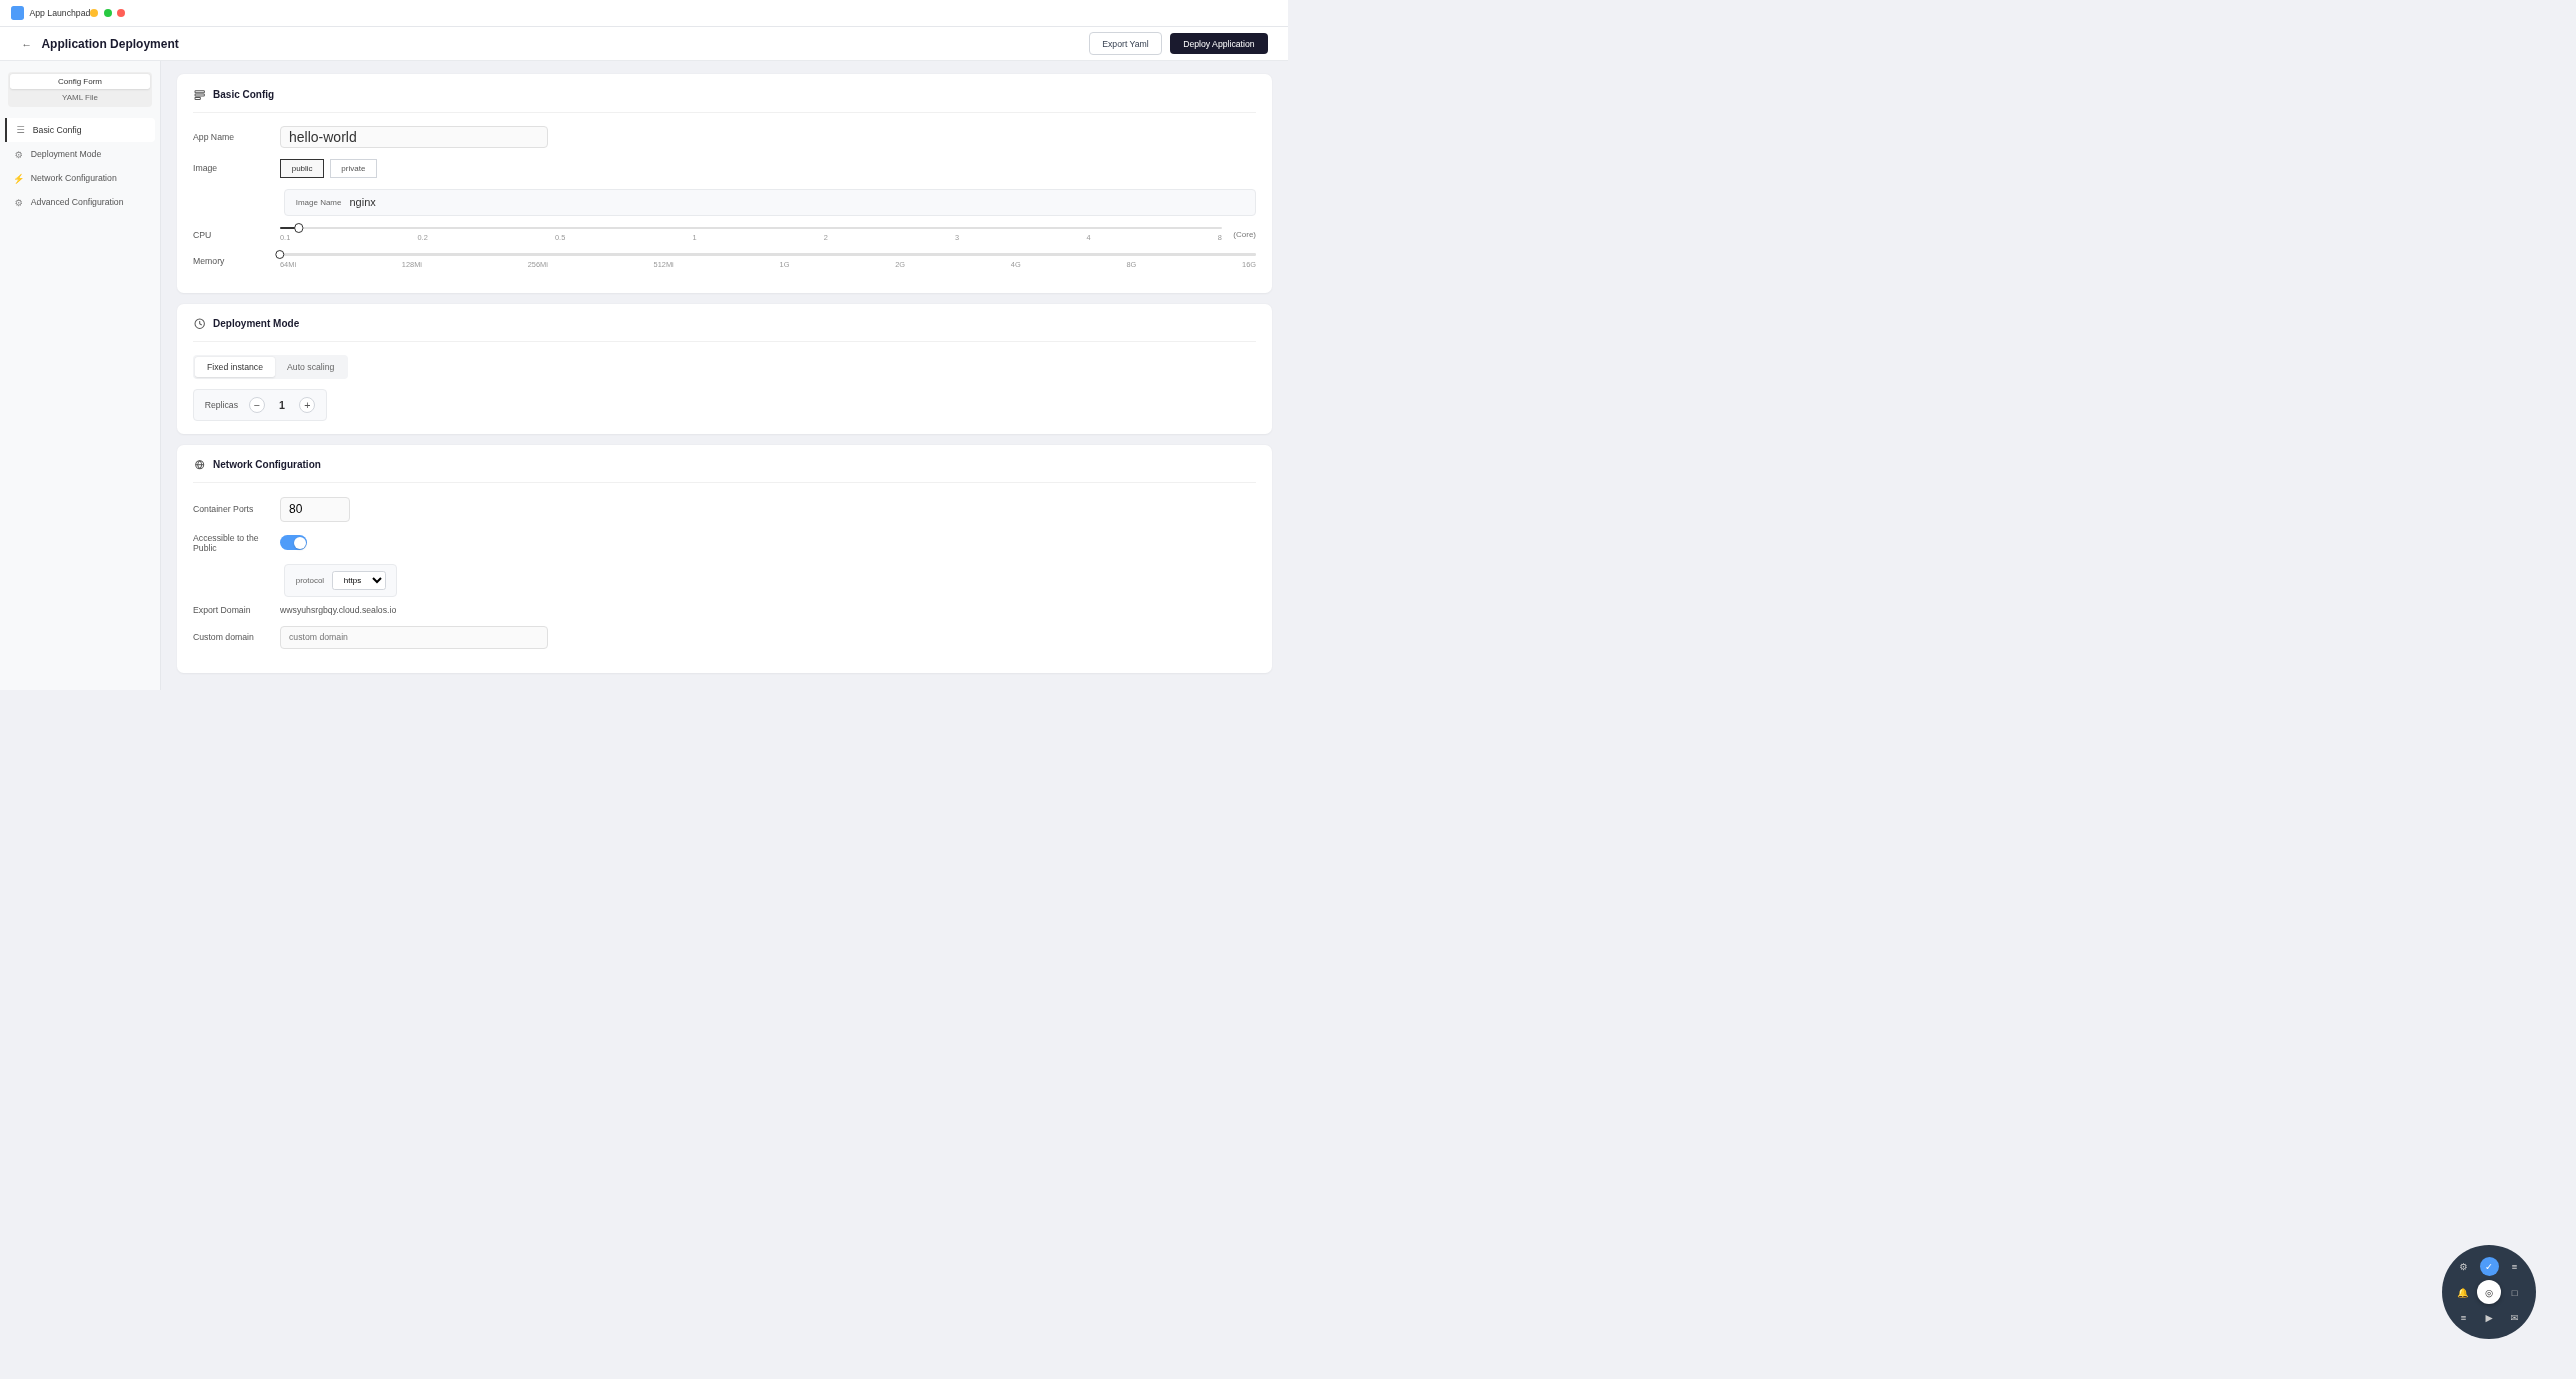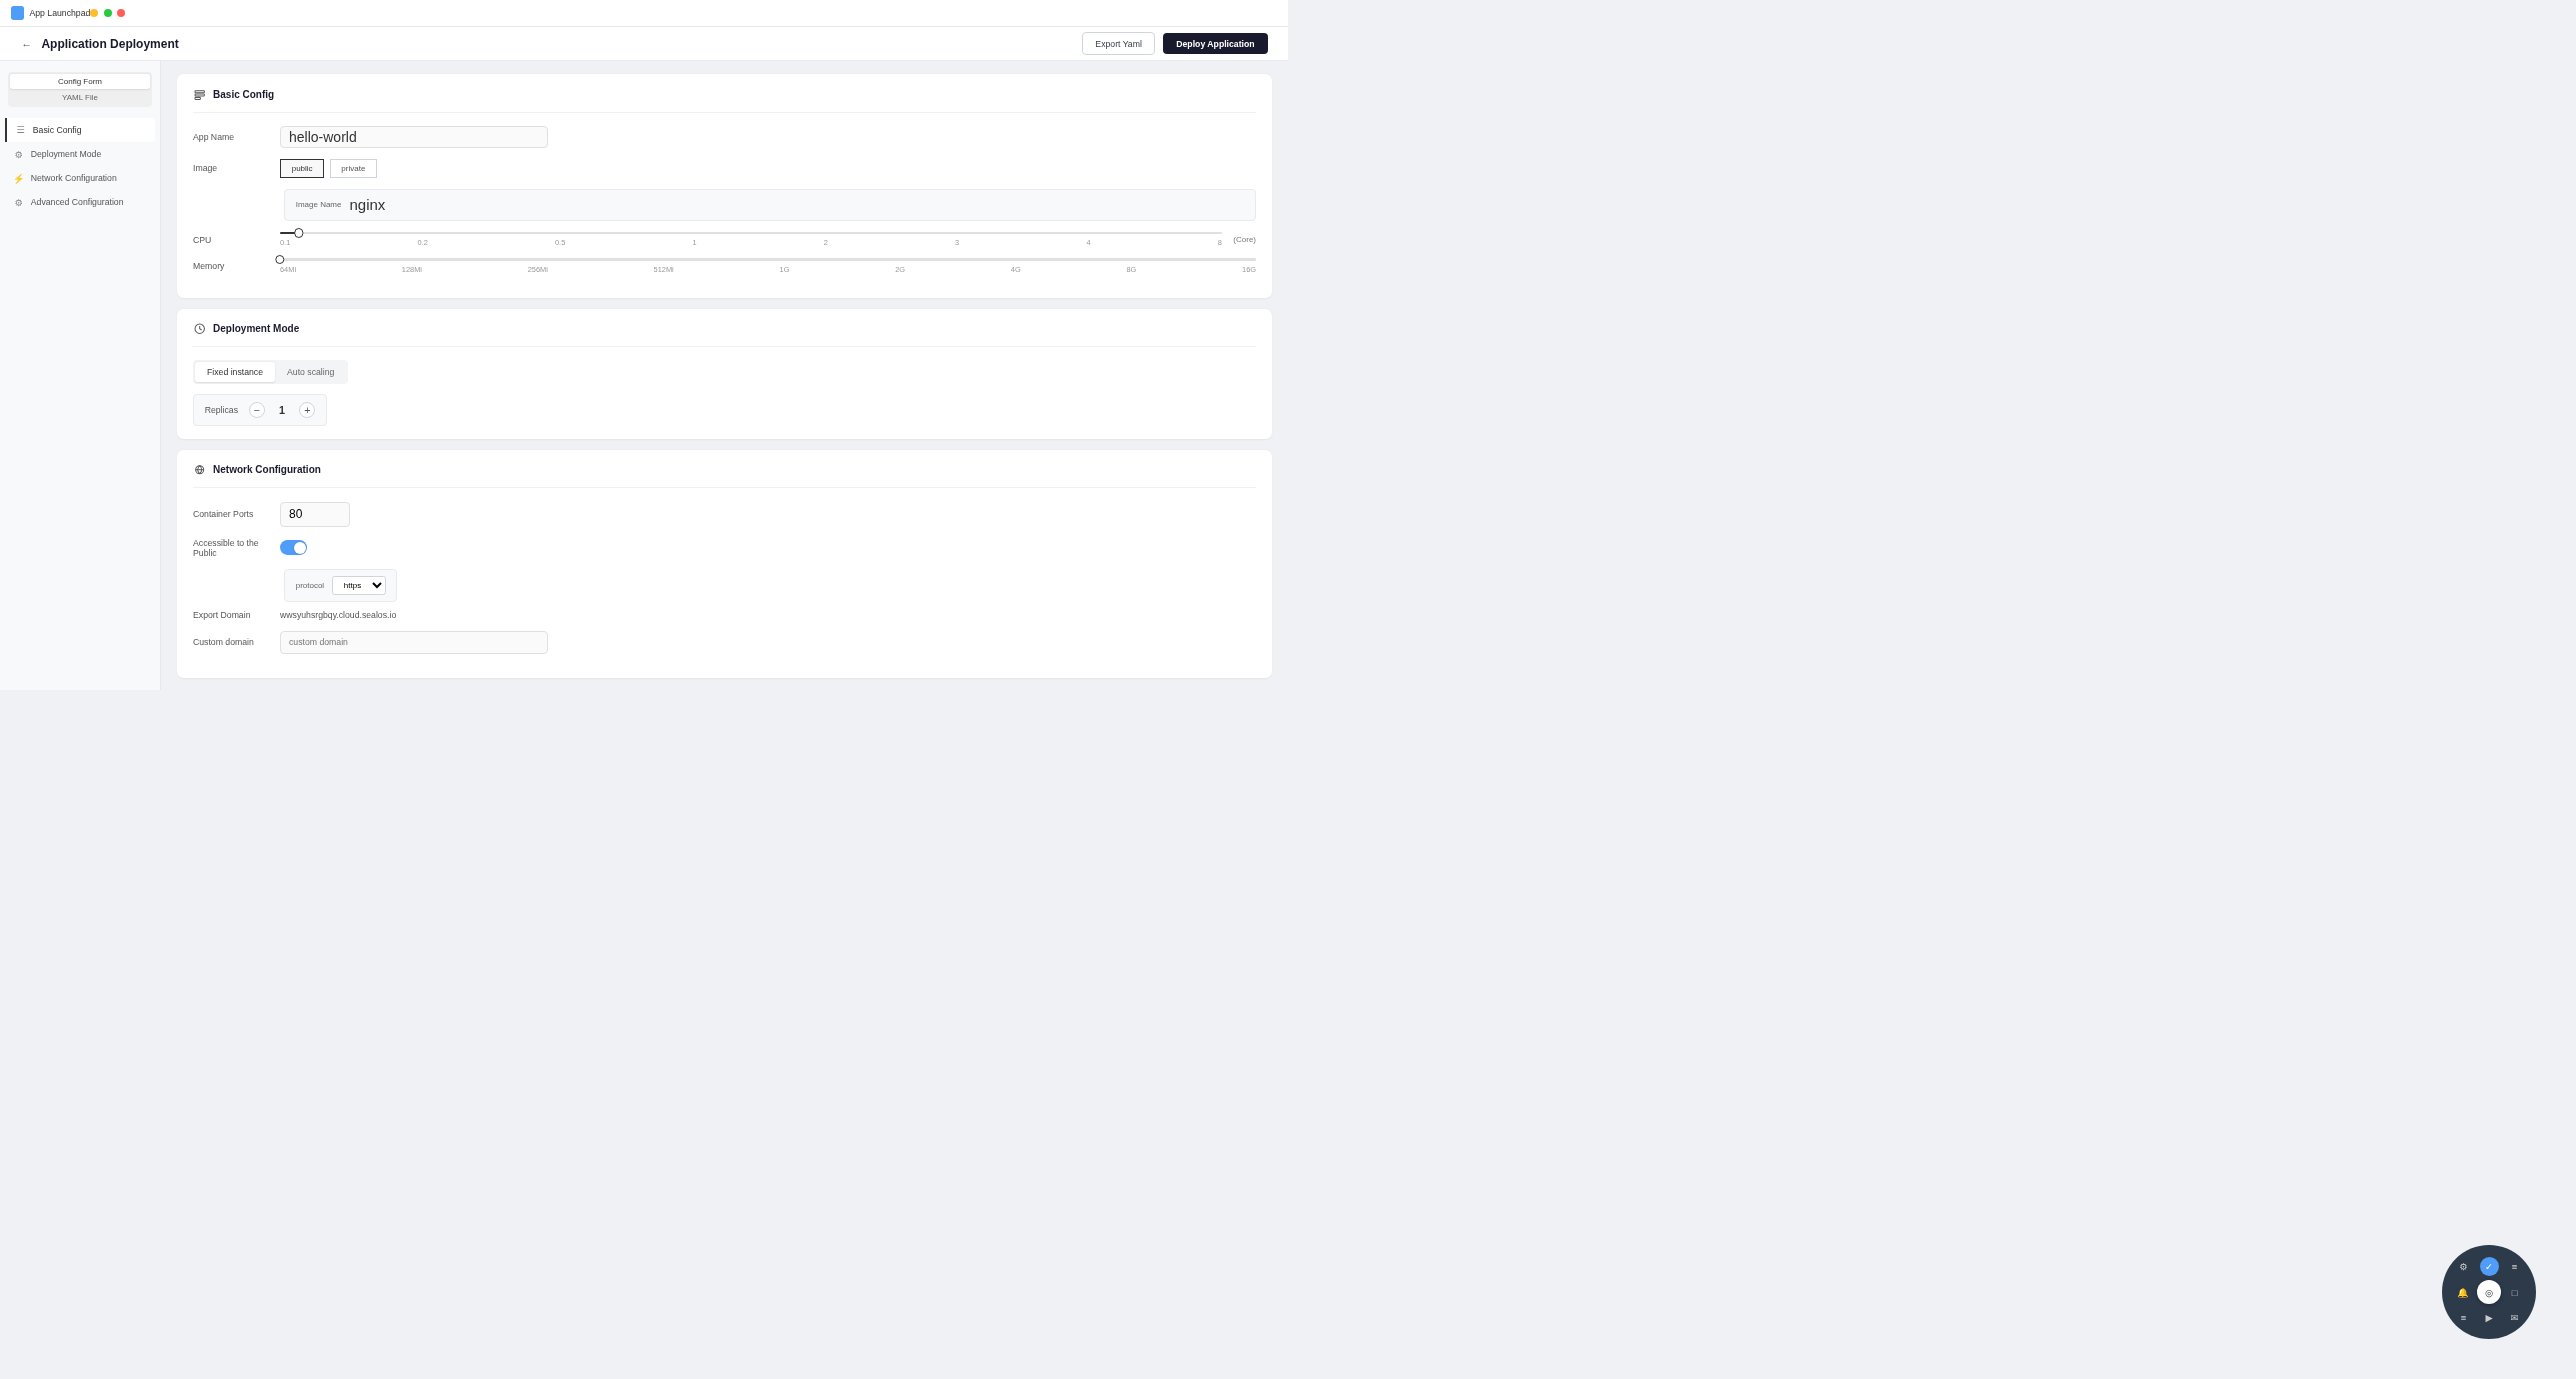--- a/index.html
+++ b/index.html
@@ -97,21 +97,21 @@
       color: #374151;
     }
     .btn-deploy {
       padding: 5.4px 13.4px;
       background: #1a1a2e;
       color: #fff;
       border: none;
       border-radius: 4px;
       cursor: pointer;
       font-size: 8.7px;
-      font-weight: 700;
+      font-weight: 400;
     }
 
     
     .content-area {
       display: flex;
       height: calc(690px - 27px - 34px);
     }
 
     
     .sidebar {
@@ -270,21 +270,21 @@
     .image-name-label {
       font-size: 8px;
       color: #666;
       white-space: nowrap;
     }
     .image-name-input {
       flex: 1;
       max-width: 241px;
       border: none;
       background: transparent;
-      font-size: 15px;
+      font-size: 11px;
       color: #333;
       outline: none;
     }
 
     
     .slider-container {
       flex: 1;
     }
     .slider-track {
       position: relative;

